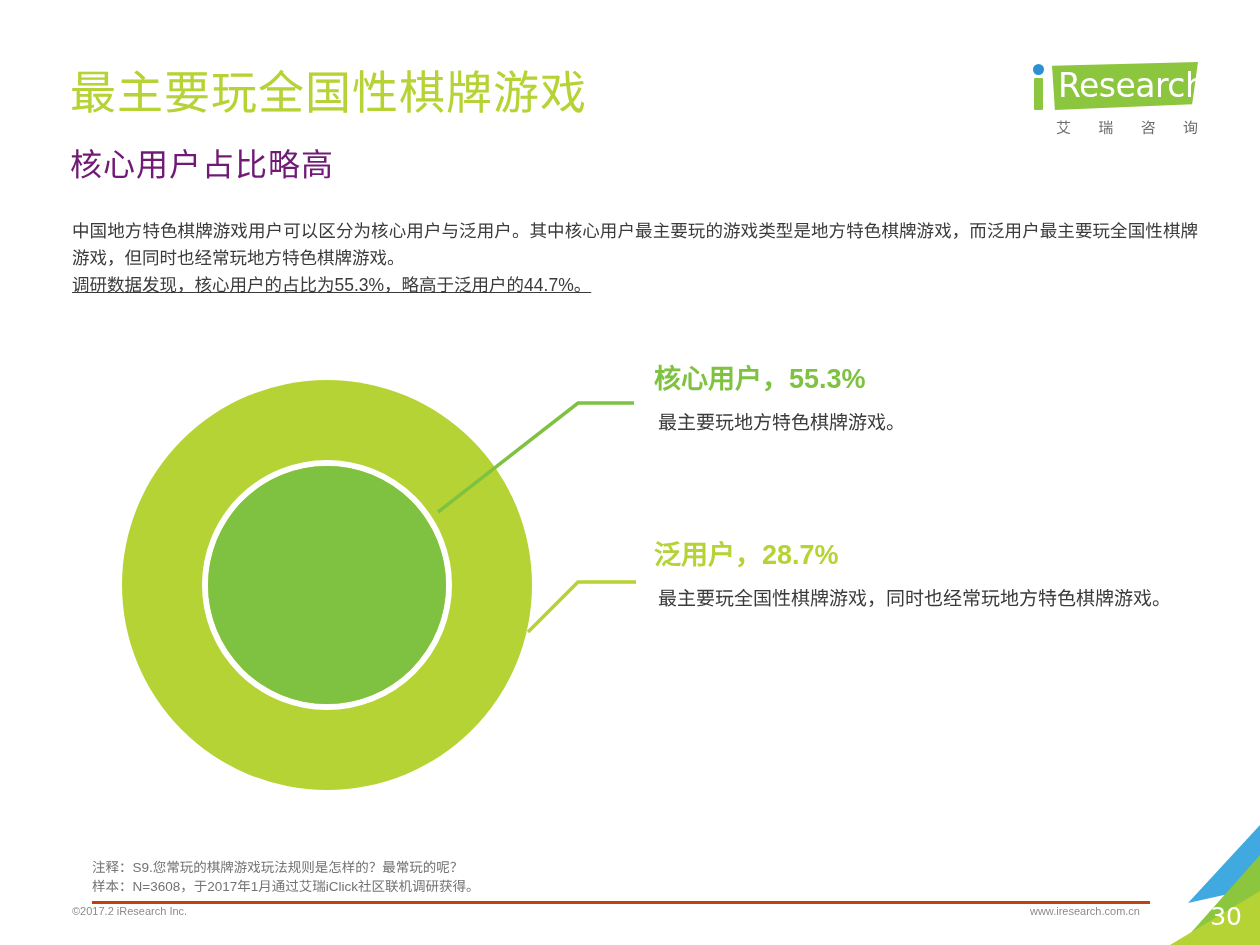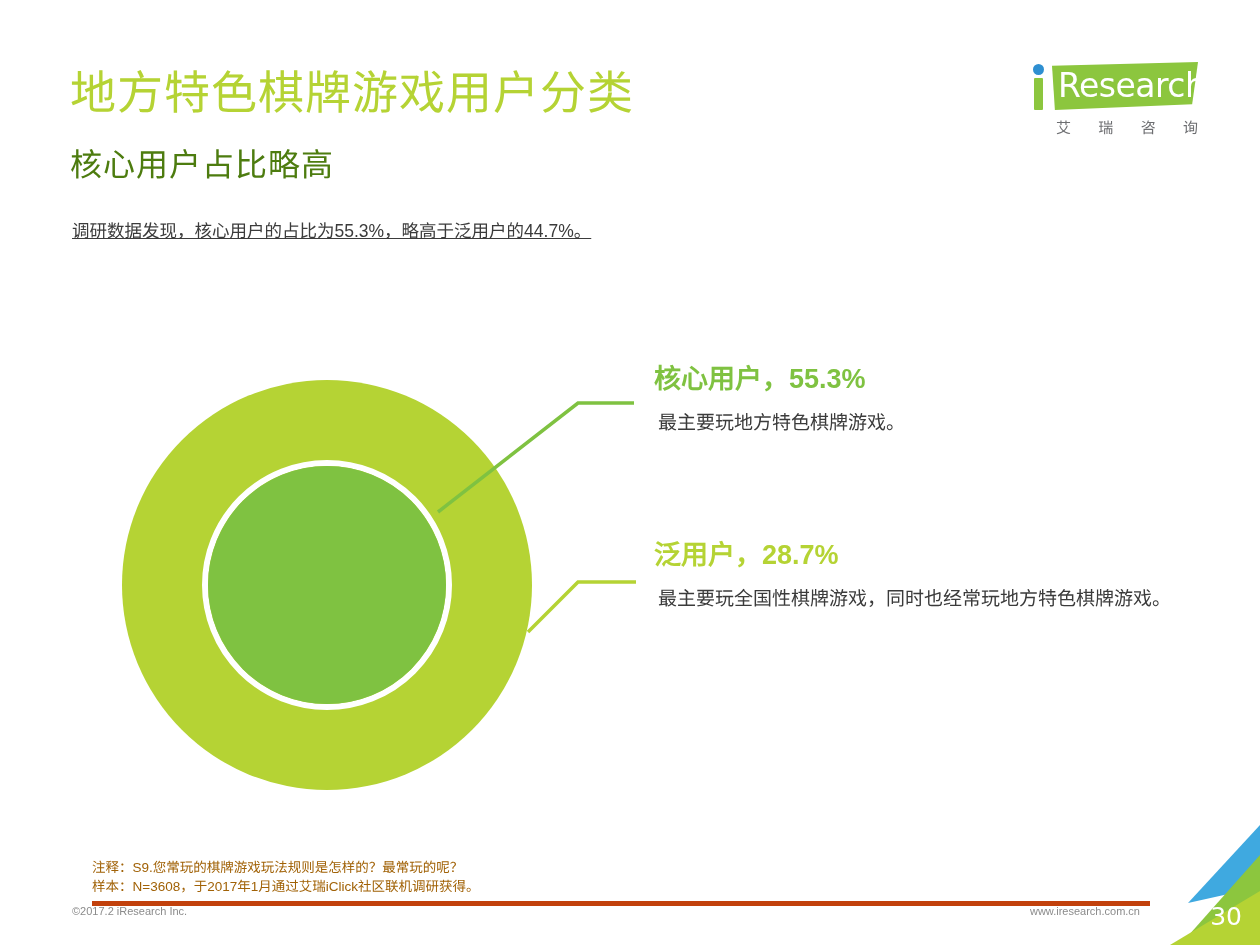--- a/index.html
+++ b/index.html
@@ -29,21 +29,21 @@
     color: #b5d334;
     letter-spacing: 1px;
     white-space: nowrap;
   }
   #page-subtitle {
     position: absolute;
     left: 70px;
     top: 145px;
     font-size: 32px;
     line-height: 40px;
-    color: #4d7c0f;
+    color: #701a75;
     letter-spacing: 1px;
     white-space: nowrap;
   }
 
   
   #logo {
     position: absolute;
     left: 1030px;
     top: 62px;
     width: 170px;
@@ -151,22 +151,22 @@
   }
 
   
   #footnote {
     position: absolute;
     left: 92px;
     top: 858px;
     width: 1058px;
     font-size: 13.5px;
     line-height: 19px;
-    color: #a16207;
-    border-bottom: 5px solid #c2410c;
+    color: #737373;
+    border-bottom: 3px solid #c2410c;
     padding-bottom: 5px;
   }
   #footnote .fn-line { display: block; }
 
   
   #footer-copyright {
     position: absolute;
     left: 72px;
     top: 905px;
     font-size: 11px;
@@ -196,39 +196,40 @@
     color: #ffffff;
     z-index: 4;
     font-family: "DejaVu Sans", sans-serif;
   }
 </style>
 </head>
 <body>
 
 <div id="slide">
 
-  <div id="page-title">地方特色棋牌游戏用户分类</div>
+  <div id="page-title">最主要玩全国性棋牌游戏</div>
   <div id="page-subtitle">核心用户占比略高</div>
 
   <div id="logo">
     <div id="logo-mark">
       <div id="logo-plate"></div>
       <div id="logo-i-stem"></div>
       <div id="logo-i-dot"></div>
       <div id="logo-word">Research</div>
     </div>
     <div id="logo-cn">
       <span>艾</span>
       <span>瑞</span>
       <span>咨</span>
       <span>询</span>
     </div>
   </div>
 
   <div id="intro">
+    <span class="p1">中国地方特色棋牌游戏用户可以区分为核心用户与泛用户。其中核心用户最主要玩的游戏类型是地方特色棋牌游戏，而泛用户最主要玩全国性棋牌游戏，但同时也经常玩地方特色棋牌游戏。</span>
     <span class="p2">调研数据发现，核心用户的占比为55.3%，略高于泛用户的44.7%。</span>
   </div>
 
   <div id="donut-wrap">
     <svg id="donut-svg" width="440" height="440" viewBox="0 0 440 440" xmlns="http://www.w3.org/2000/svg">
       <circle cx="217" cy="217" r="205" fill="#b5d334"></circle>
       <circle cx="217" cy="217" r="122" fill="none" stroke="#ffffff" stroke-width="6"></circle>
       <circle cx="217" cy="217" r="119" fill="#7fc241"></circle>
     </svg>
   </div>

